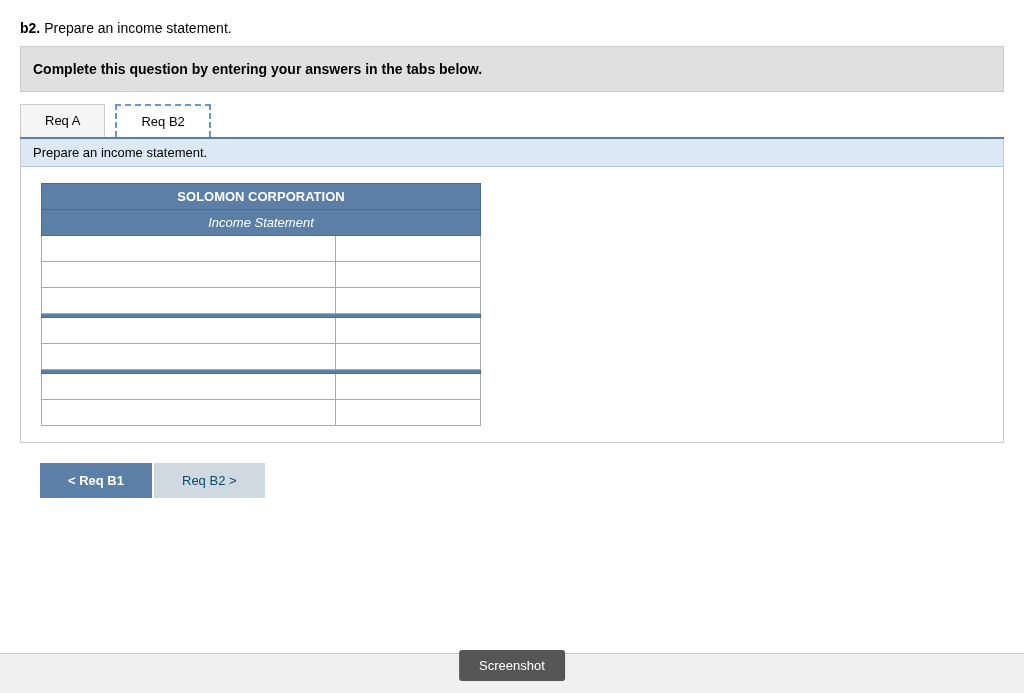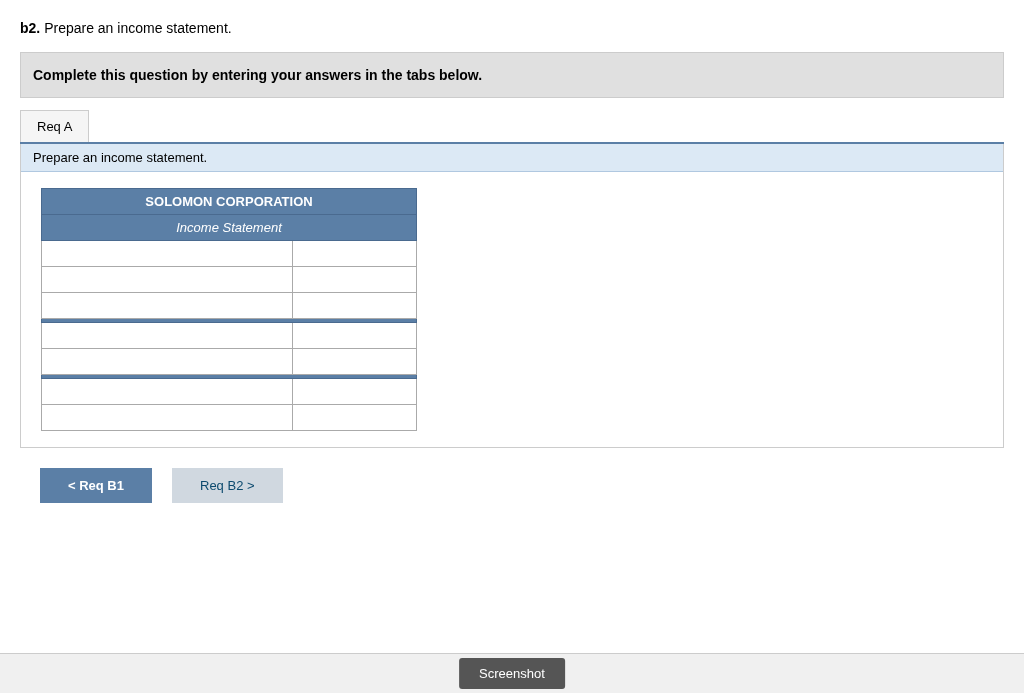--- a/index.html
+++ b/index.html
@@ -16,21 +16,21 @@
       width: 1024px;
       min-height: 693px;
     }
 
     .page-container {
       padding: 20px 20px 0 20px;
     }
 
     .question-label {
       font-size: 14px;
-      margin-bottom: 16px;
+      margin-bottom: 10px;
     }
 
     .question-label strong {
       font-weight: bold;
     }
 
     .instruction-banner {
       background: #e0e0e0;
       padding: 14px 12px;
       margin-bottom: 0;
@@ -43,21 +43,21 @@
     }
 
     .tabs-container {
       display: flex;
       border-bottom: 2px solid #5b7fa6;
       margin-top: 12px;
       background: #ffffff;
     }
 
     .tab {
-      padding: 8px 16px;
+      padding: 8px 24px;
       border: 1px solid #cccccc;
       background: #f5f5f5;
       cursor: pointer;
       font-size: 13px;
       margin-right: 10px;
       border-bottom: none;
     }
 
     .tab.active {
       background: #ffffff;
@@ -77,21 +77,21 @@
       padding: 0;
       border: 1px solid #cccccc;
       border-top: none;
     }
 
     .income-statement-wrapper {
       padding: 16px 20px;
     }
 
     .statement-table {
-      width: 376px;
+      width: 440px;
       border-collapse: collapse;
       margin: 0;
     }
 
     .statement-header {
       background: #5b7fa6;
       color: #ffffff;
       text-align: center;
       padding: 5px 8px;
       font-size: 13px;
@@ -134,21 +134,21 @@
 
     .section-divider-row td {
       background: #5b7fa6;
       height: 4px;
       padding: 0;
       border: 1px solid #4a6a8f;
     }
 
     .nav-buttons {
       display: flex;
-      gap: 20px;
+      gap: 2px;
       margin-top: 20px;
       margin-left: 20px;
     }
 
     .nav-btn-primary {
       background: #5b7fa6;
       color: #ffffff;
       border: none;
       padding: 10px 28px;
       font-size: 13px;
@@ -173,21 +173,21 @@
 
     .screenshot-btn {
       background: #555555;
       color: #ffffff;
       border: none;
       padding: 8px 20px;
       font-size: 13px;
       cursor: pointer;
       border-radius: 3px;
       position: absolute;
-      bottom: 4px;
+      bottom: 12px;
       left: 50%;
       transform: translateX(-50%);
     }
 
     .bottom-bar {
       position: fixed;
       bottom: 0;
       width: 1024px;
       height: 40px;
       background: #f0f0f0;
@@ -207,20 +207,23 @@
   </p>
 
   <div class="instruction-banner">
     <span class="instruction-text">Complete this question by entering your answers in the tabs below.</span>
   </div>
 
   <div class="tabs-container">
     <div class="tab">
       <span>Req A</span>
     </div>
+    <div class="tab active">
+      <span>Req B2</span>
+    </div>
   </div>
 
   <div class="content-area">
     <div class="section-header">Prepare an income statement.</div>
 
     <div class="income-statement-wrapper">
       <table class="statement-table">
         <thead>
           <tr>
             <td class="statement-header" colspan="2">SOLOMON CORPORATION</td>

